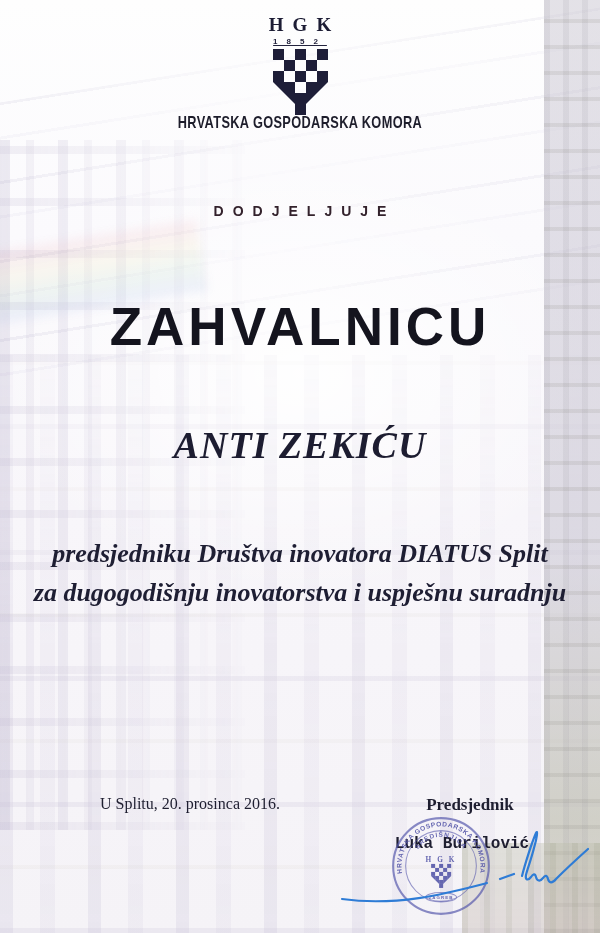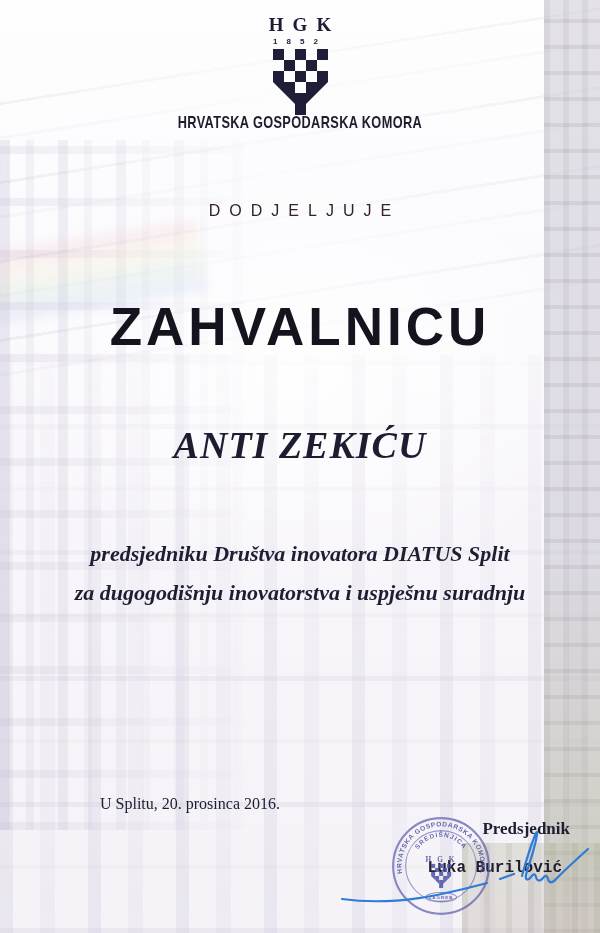--- a/index.html
+++ b/index.html
@@ -73,54 +73,54 @@
   }
   
   .abs-center { position:absolute; left:0; width:100%; text-align:center; }
   .logo-block { top:14px; }
   .logo-letters {
     font-family:"Liberation Serif",serif; font-weight:bold; font-size:19px;
     letter-spacing:9px; padding-left:9px; color:#1c1c34;
   }
   .logo-year {
     font-family:"Liberation Sans",sans-serif; font-weight:bold; font-size:8px;
-    letter-spacing:9px; color:#23233d; margin-top:1px;
+    letter-spacing:9px; color:#23233d; margin-top:1px;text-decoration:underline;
   }
   .logo-shield { margin-top:3px; }
   .org-name { top:113px; }
   .org-name span {
     display:inline-block; transform:scaleX(.75); transform-origin:center;
     font-family:"Liberation Sans",sans-serif; font-weight:600; font-size:17px;
     letter-spacing:.5px; color:#1d1d2b; white-space:nowrap;
   }
   .action-label { top:202px; }
   .action-label span {
-    font-family:"Liberation Sans",sans-serif; font-weight:normal; font-size:16px;
+    font-family:"Liberation Sans",sans-serif; font-weight:bold; font-size:14px;
     letter-spacing:9px; padding-left:9px; color:#33222c;
   }
   .main-title { top:296px; }
   .main-title span {
     font-family:"Liberation Sans",sans-serif; font-weight:bold; font-size:53px;
     letter-spacing:4px; color:#14141e; white-space:nowrap;
   }
   .recipient { top:423px; }
   .recipient span {
     font-family:"Liberation Serif",serif; font-style:italic; font-weight:bold;
     font-size:38px; letter-spacing:1px; color:#1d1d31;
   }
   .body-text { top:534px; line-height:39px; }
   .body-text div {
     font-family:"Liberation Serif",serif; font-style:italic; font-weight:bold;
-    font-size:22px; color:#1e1e33; white-space:nowrap;
+    font-size:26px; color:#1e1e33; white-space:nowrap;
   }
   .place-date {
     position:absolute; left:100px; top:795px;
     font-family:"Liberation Serif",serif; font-weight:normal; font-size:16px; color:#1e1e30;
   }
-  .signer-block { position:absolute; left:370px; top:795px; width:200px; text-align:right;margin-top:24px; }
+  .signer-block { position:absolute; left:370px; top:795px; width:200px; text-align:center; }
   .signer-title { font-weight:bold; font-size:17px; color:#1e1e30; }
   .signer-name  { font-weight:bold; font-size:16px; color:#1e1e30; margin-top:20px; transform:translateX(-8px);font-family:Liberation Mono, monospace; }
   .stamp-svg { position:absolute; left:389px; top:814px; opacity:.85; }
   .signature-svg { position:absolute; left:330px; top:820px; }
 </style>
 </head>
 <body>
 
 <div class="page">
 

